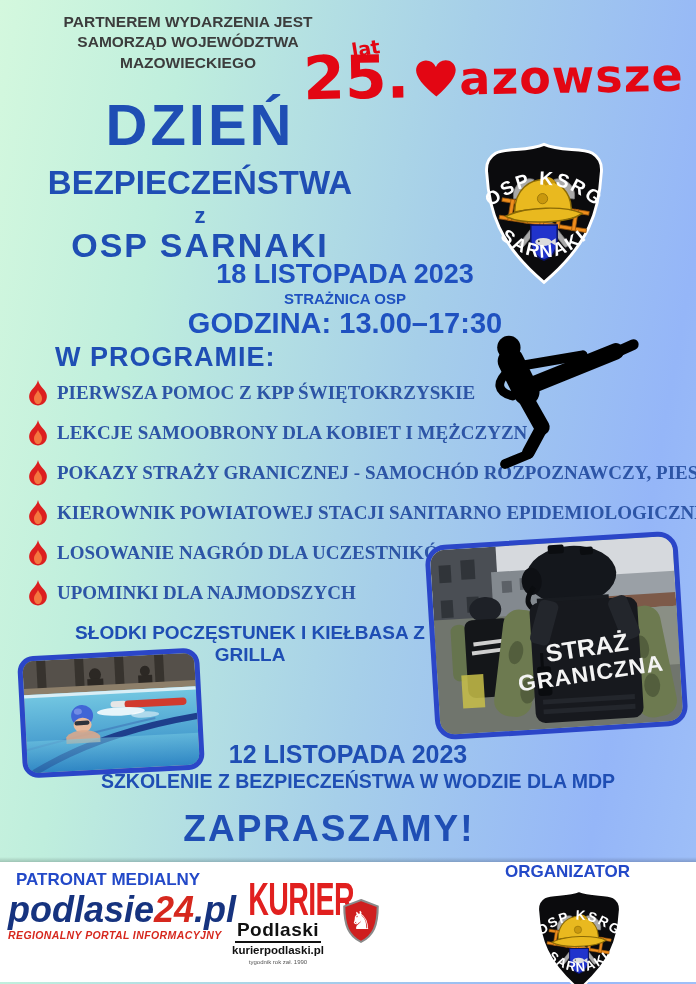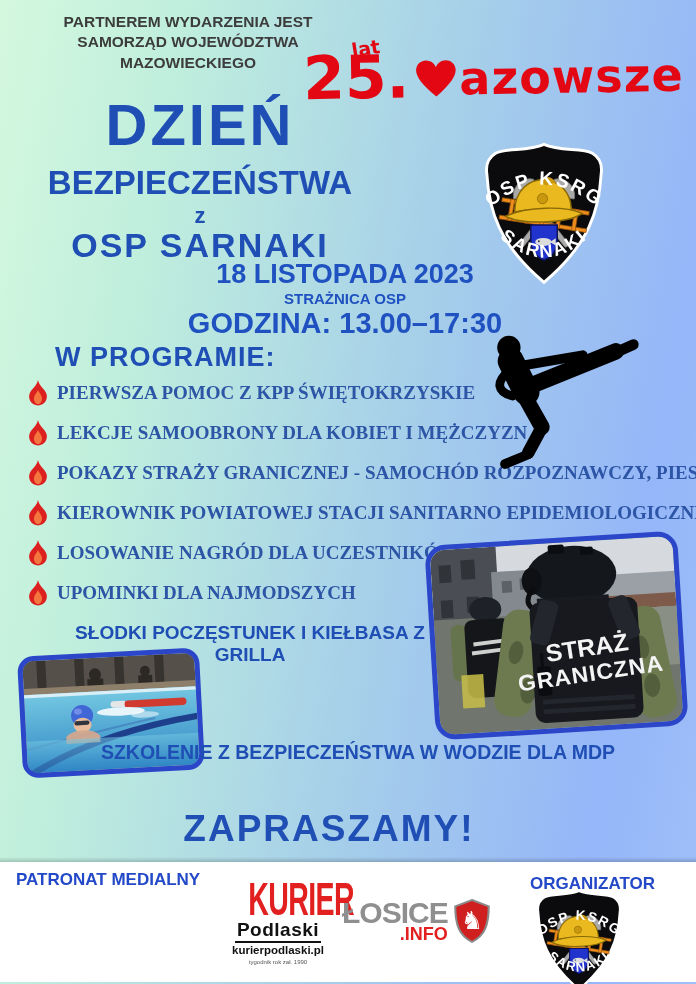--- a/index.html
+++ b/index.html
@@ -52,21 +52,21 @@
   .training{left:0; top:740px; width:696px; text-align:center; color:#1f4eb4; font-weight:800;}
   .tr1{font-size:25px; line-height:1.15;}
   .tr2{font-size:19.5px; line-height:1.3;padding-left:20px;}
   .closing{left:0; top:808px; width:658px; text-align:center; color:#1f4eb4;
     font-weight:800; font-size:37px; letter-spacing:2px;}
   
   .footer{left:0; top:862px; width:696px; height:120px; background:#ffffff;}
   .footer::before{content:""; position:absolute; top:-5px; left:0; right:0; height:5px;
     background:linear-gradient(rgba(0,0,0,0),rgba(0,0,0,.18));}
   .patronat-label{left:16px; top:8px; font-size:17px; font-weight:800; color:#2349c8;}
-  .org-label{left:505px; top:12px; width:150px; text-align:right; font-size:17px; font-weight:800; color:#2349c8;}
+  .org-label{left:505px; top:0; width:150px; text-align:left; font-size:17px; font-weight:800; color:#2349c8;}
   .podlasie{left:8px; top:30px; font-style:italic; font-weight:800; line-height:1;}
   .podlasie .nm{font-size:36px; color:#16337f;}
   .podlasie .nm2{font-size:36px; color:#d6281e;}
   .podlasie .tag{font-size:10.5px; color:#d6281e; letter-spacing:.4px; margin-top:2px; font-style:italic;}
   .kurier{left:230px; top:14px; width:96px; text-align:center; line-height:1;}
   .kurier .k1{font-size:46px; font-weight:800; color:#e1201f; transform:scaleX(.62); transform-origin:50% 50%; letter-spacing:-1px;}
   .kurier .k2{font-size:19px; font-weight:800; color:#111; margin-top:-2px; letter-spacing:.5px;}
   .kurier .rule{height:2px; background:#111; width:86px; margin:2px auto 2px;}
   .kurier .k3{font-size:11.5px; font-weight:800; color:#111;}
   .kurier .k4{font-size:6px; color:#555; margin-top:2px;}
@@ -301,43 +301,46 @@
       <ellipse cx="57" cy="54" rx="11" ry="10" fill="#4166d6"></ellipse>
       <ellipse cx="53" cy="50" rx="4" ry="3" fill="#7e97e8" opacity=".8"></ellipse>
       <ellipse cx="57" cy="63" rx="9" ry="7" fill="#e9bb9d"></ellipse>
       <rect x="49" y="59" width="15" height="4" rx="2" fill="#30343c"></rect>
       <path d="M40 74 C46 66 68 66 74 74 L74 80 L40 80 Z" fill="#d9a88c" opacity=".9"></path>
       <rect y="76" width="172" height="30" fill="url(#pw)" opacity=".55"></rect>
     </svg>
   </div>
 
   <div class="abs training">
+    <div class="tr1">12 LISTOPADA 2023</div>
     <div class="tr2">SZKOLENIE Z BEZPIECZEŃSTWA W WODZIE DLA MDP</div>
   </div>
 
   <div class="abs closing">ZAPRASZAMY!</div>
 
   <div class="abs footer">
     <div class="abs patronat-label">PATRONAT MEDIALNY</div>
     <div class="abs org-label">ORGANIZATOR</div>
 
+    <div class="abs podlasie">
+      <div>
+        <span class="nm">podlasie</span><span class="nm2">24</span><span class="nm">.pl</span>
+      </div>
+      <div class="tag">REGIONALNY PORTAL INFORMACYJNY</div>
+    </div>
 
     <div class="abs kurier">
       <div class="k1">KURIER</div>
       <div class="k2">Podlaski</div>
       <div class="rule"></div>
       <div class="k3">kurierpodlaski.pl</div>
       <div class="k4">tygodnik  rok zał. 1990</div>
     </div>
 
     <div class="abs losice">
-      <div class="lt">
-        <div class="l1">ŁOSICE</div>
-        <div class="l2">.INFO</div>
-      </div>
       <svg width="38" height="46" viewBox="0 0 36 44">
         <path d="M18 2 L34 8 C34 26 30 36 18 42 C6 36 2 26 2 8 Z" fill="#cf1f1f" stroke="#8a8a8a" stroke-width="2"></path>
         <text x="18" y="30" text-anchor="middle" class="horse" font-size="24" fill="#ffffff">♞</text>
       </svg>
     </div>
 
     <svg class="abs" style="left:532px; top:26px; width:94px;" viewBox="0 0 180 200">
       <path d="M90 6 C112 16 142 10 156 18 C166 24 170 32 168 46 C165 96 152 142 90 194 C28 142 15 96 12 46 C10 32 14 24 24 18 C38 10 68 16 90 6 Z" fill="#0b0b0d" stroke="#ffffff" stroke-width="4"></path>
       <defs>
         <path id="b2top" d="M22 88 Q 90 34 158 88" fill="none"></path>

